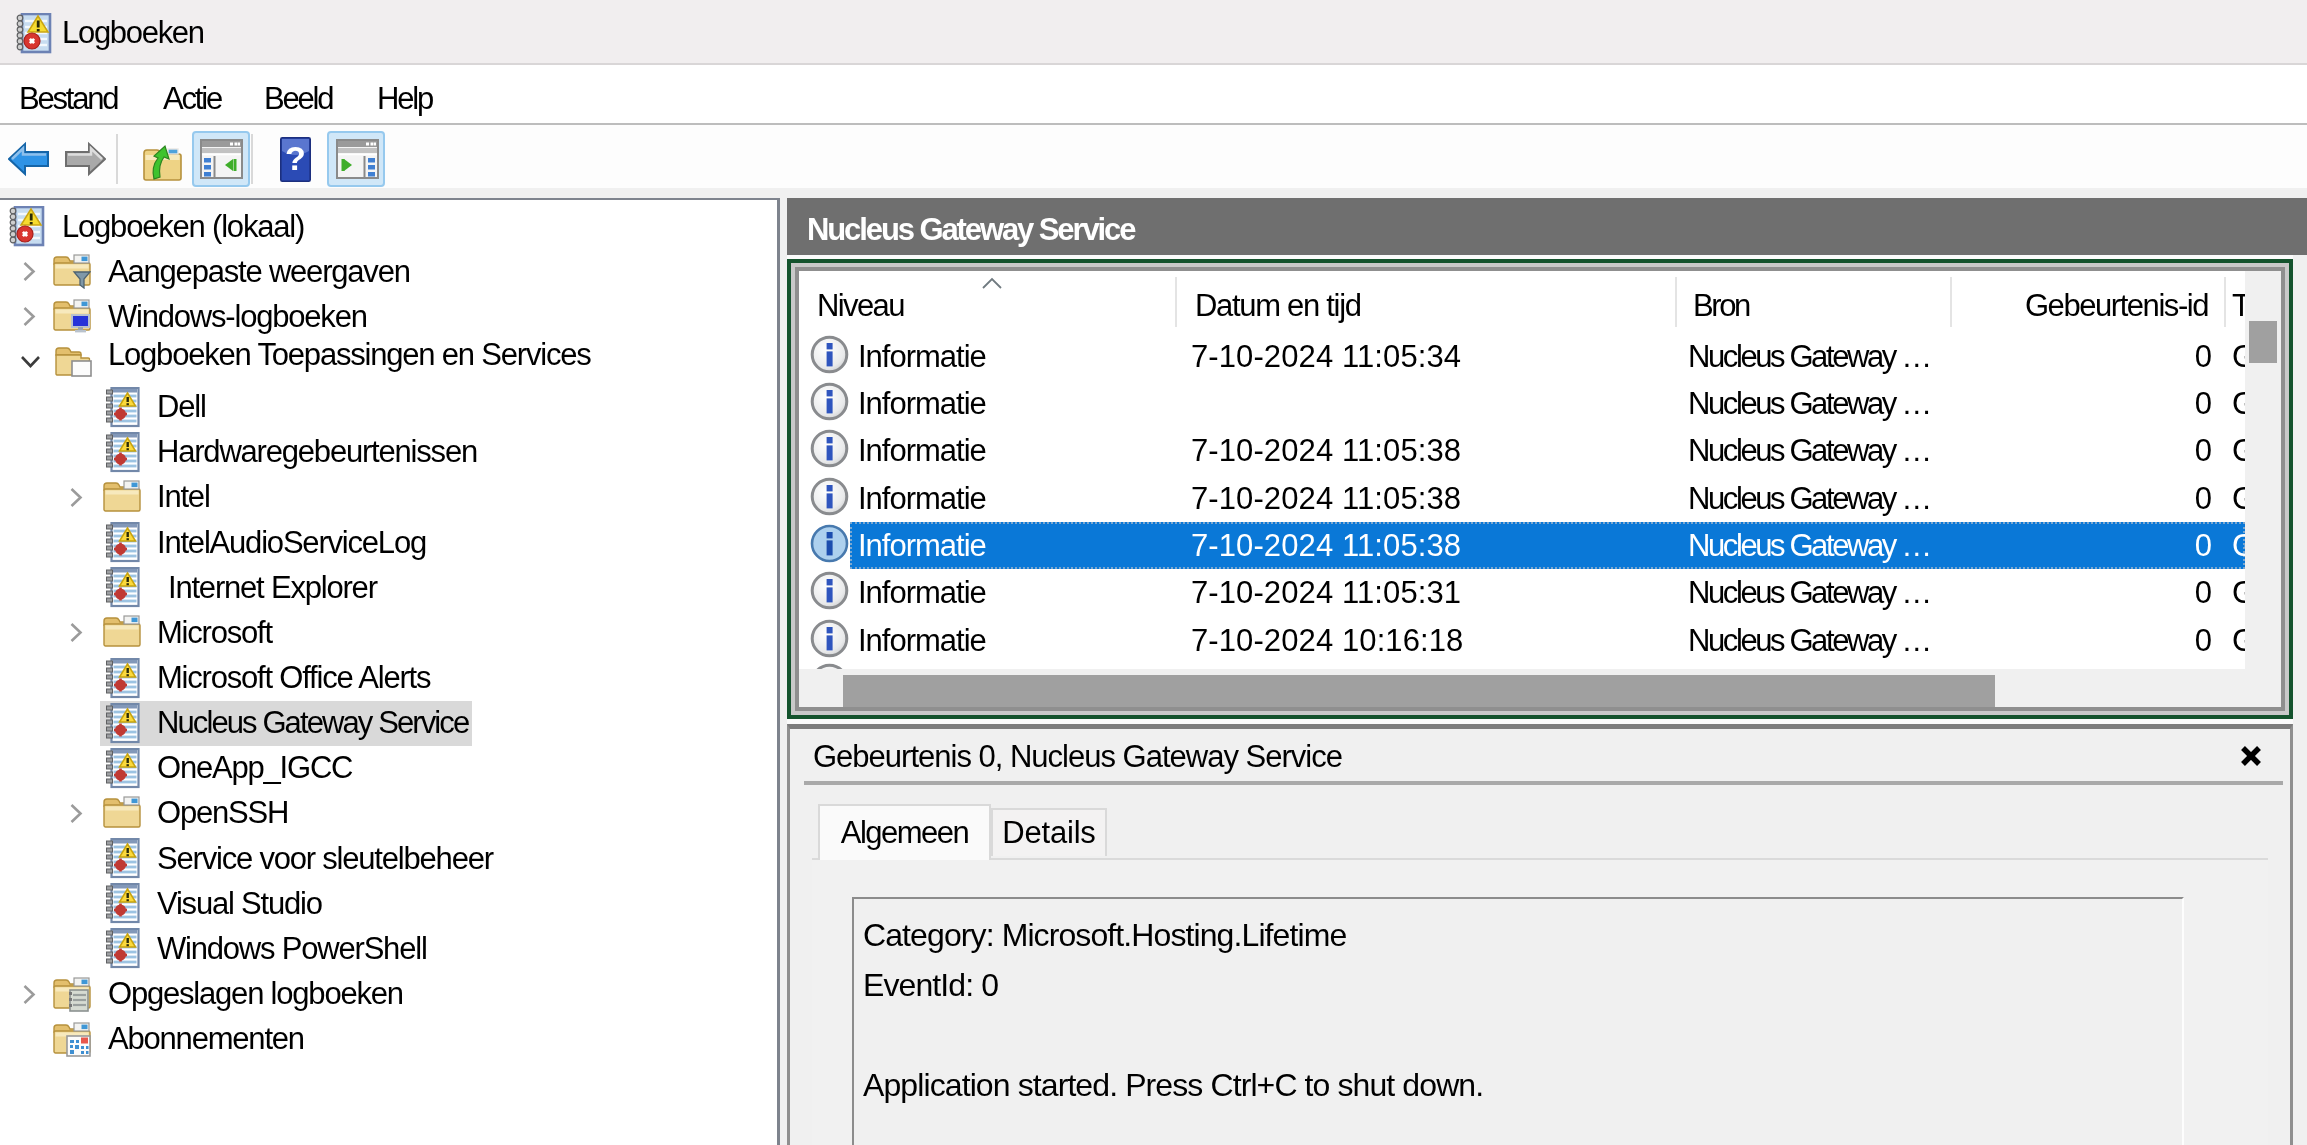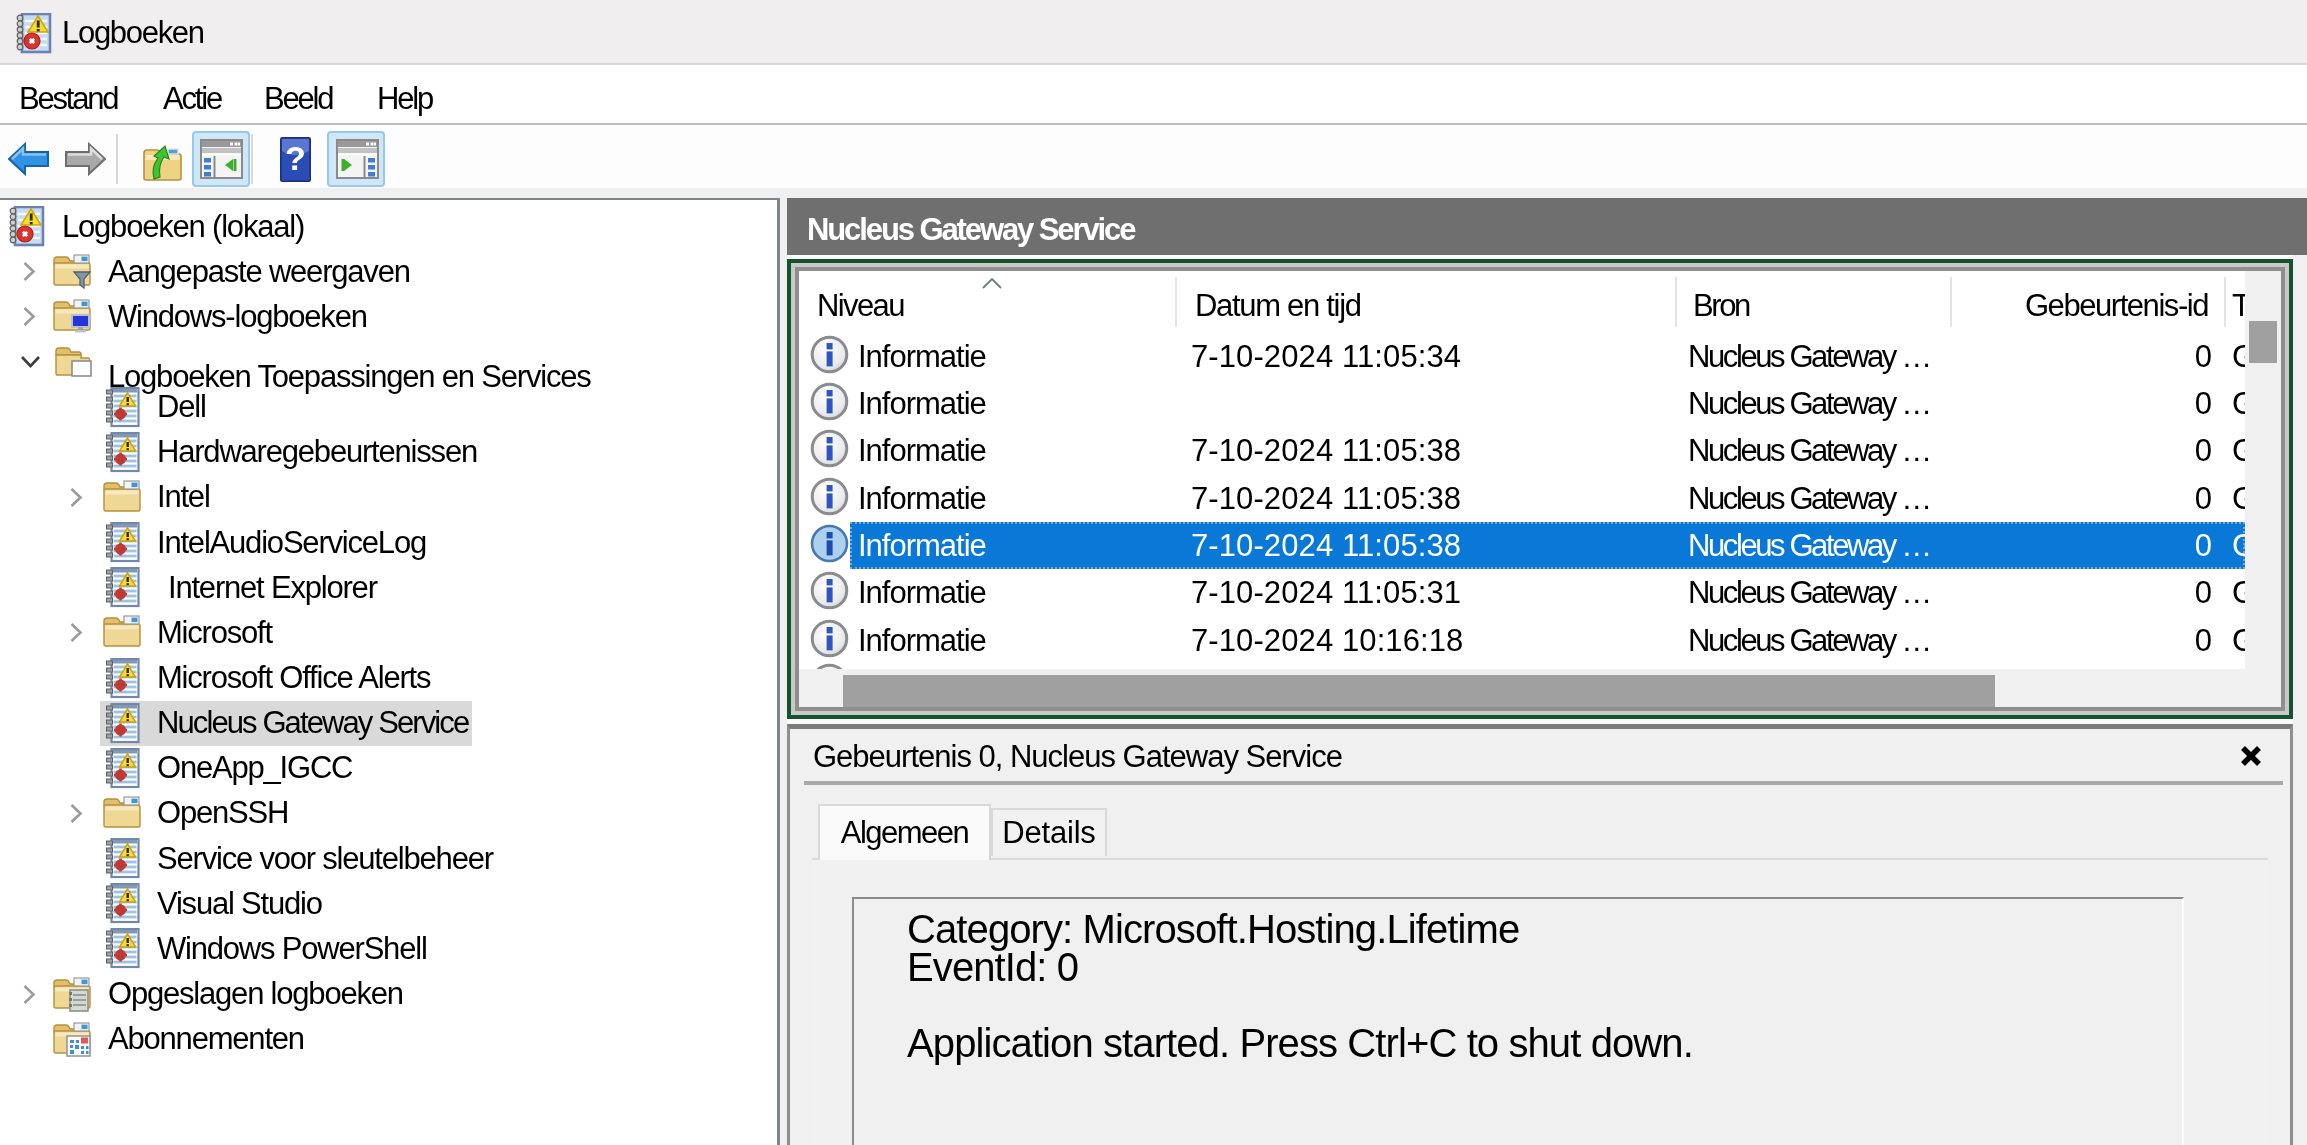--- a/index.html
+++ b/index.html
@@ -261,21 +261,21 @@
     <svg class="abs" style="left:53px;top:99.3px" width="38" height="35" viewBox="0 0 38 35">
         <use href="#folder-mon"></use>
       </svg>
     <span class="abs" style="left:108px;top:93.8px;height:46px;line-height:46px;">Windows-logboeken</span>
     <svg class="abs" style="left:20px;top:153.4px" width="21" height="17" viewBox="0 0 21 17">
         <use href="#chev-d"></use>
       </svg>
     <svg class="abs" style="left:55px;top:144.4px" width="37" height="34" viewBox="0 0 37 34">
         <use href="#folder-open"></use>
       </svg>
-    <span class="abs" style="left:108px;top:154px;height:46px;line-height:46px;">Logboeken Toepassingen en Services</span>
+    <span class="abs" style="left:108px;top:132px;height:46px;line-height:46px;">Logboeken Toepassingen en Services</span>
     <svg class="abs" style="left:105px;top:186.6px" width="35" height="41" viewBox="0 0 34 41">
         <use href="#logicon"></use>
       </svg>
     <span class="abs" style="left:157px;top:184.1px;height:46px;line-height:46px;">Dell</span>
     <svg class="abs" style="left:105px;top:231.8px" width="35" height="41" viewBox="0 0 34 41">
         <use href="#logicon"></use>
       </svg>
     <span class="abs" style="left:157px;top:229.2px;height:46px;line-height:46px;">Hardwaregebeurtenissen</span>
     <svg class="abs" style="left:69px;top:286.9px" width="14" height="21" viewBox="0 0 13 21">
         <use href="#chev-r"></use>
@@ -462,17 +462,17 @@
     <path d="M3 3 L19 19 M19 3 L3 19" stroke="#000" stroke-width="5.5"></path>
   </svg>
   <div class="abs" style="left:14px;top:52px;width:1479px;height:4px;background:#a9a9a9;"></div>
 
   <div class="abs" style="left:22px;top:129px;width:1456px;height:287px;background:#f1f1f1;border-top:2px solid #dadada;"></div>
 
   <div class="abs t" style="left:201px;top:79px;width:116px;height:48px;background:#f3f2f2;border:2px solid #d9d9d9;border-bottom:none;box-sizing:border-box;text-align:center;line-height:46px;letter-spacing:-0.2px;">Details</div>
   <div class="abs t" style="left:28px;top:75px;width:173px;height:56px;background:#fafafa;border:2px solid #d9d9d9;border-bottom:none;box-sizing:border-box;text-align:center;line-height:54px;letter-spacing:-1.5px;">Algemeen</div>
 
   <div class="abs" style="left:62px;top:168px;width:1332px;height:260px;background:#f0f0f0;border-top:2px solid #8c8c8c;border-left:2px solid #8c8c8c;border-right:2px solid #fdfdfd;box-sizing:border-box;"></div>
-  <div class="abs t" style="left:73px;top:181px;font-size:40px;letter-spacing:-0.9px;line-height:38px;white-space:pre;margin-left:44px;">Category: Microsoft.Hosting.Lifetime
+  <div class="abs t" style="left:73px;top:181px;font-size:32px;letter-spacing:-0.9px;line-height:50px;white-space:pre;">Category: Microsoft.Hosting.Lifetime
 EventId: 0
 
 Application started. Press Ctrl+C to shut down.</div>
 </div>
 
 </body></html>

